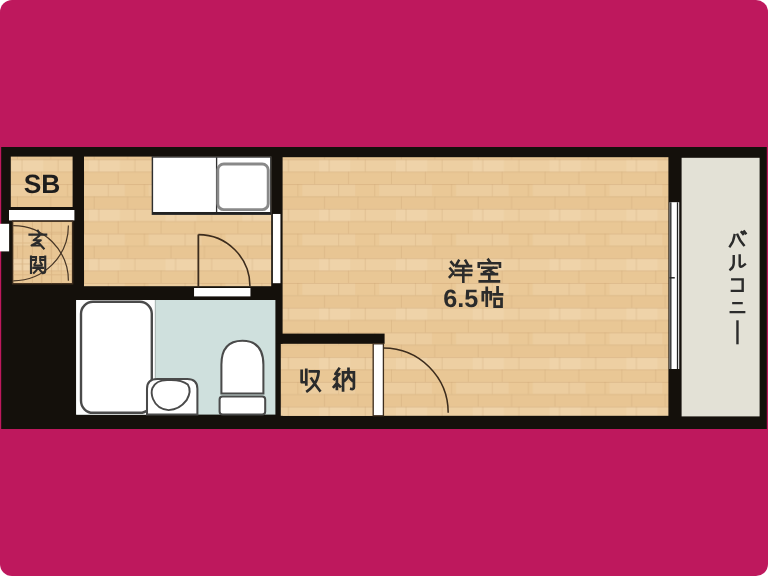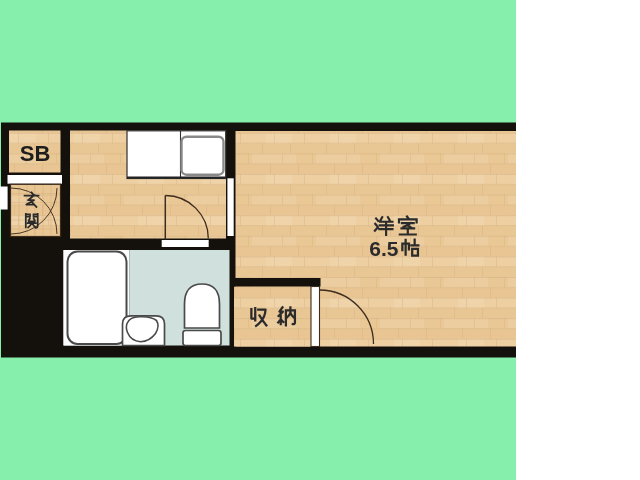--- a/index.html
+++ b/index.html
@@ -1,16 +1,16 @@
 <!DOCTYPE html>
 <html><head>
 <meta charset="utf-8">
 <style>
   html,body{margin:0;padding:0;background:#ffffff;}
-  #stage{position:relative;width:516px;height:480px;background:#86efac;overflow:hidden;}
+  #stage{position:relative;width:640px;height:480px;background:#be185d;overflow:hidden;border-radius:10px;}
   svg{position:absolute;left:0;top:0;}
   text{font-family:"Liberation Sans", sans-serif;}
 </style>
 </head>
 <body>
 <div id="stage">
 <svg width="640" height="480" viewBox="0 0 640 480">
 <defs>
 
   <pattern id="wd" width="64" height="41.2" patternUnits="userSpaceOnUse" patternTransform="translate(0,132.8)">

